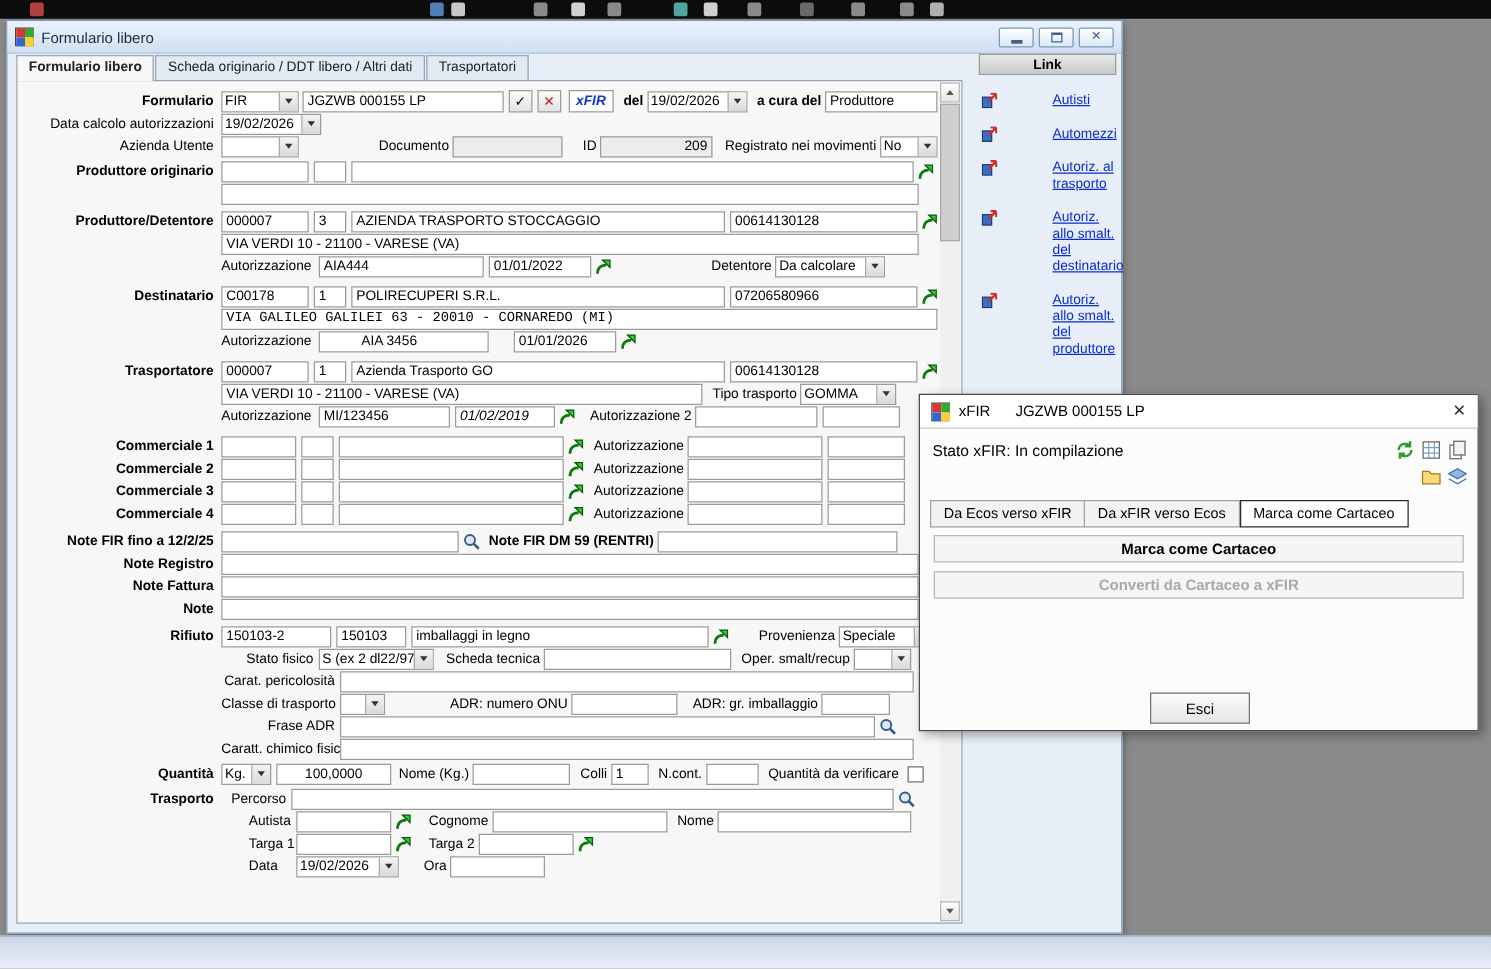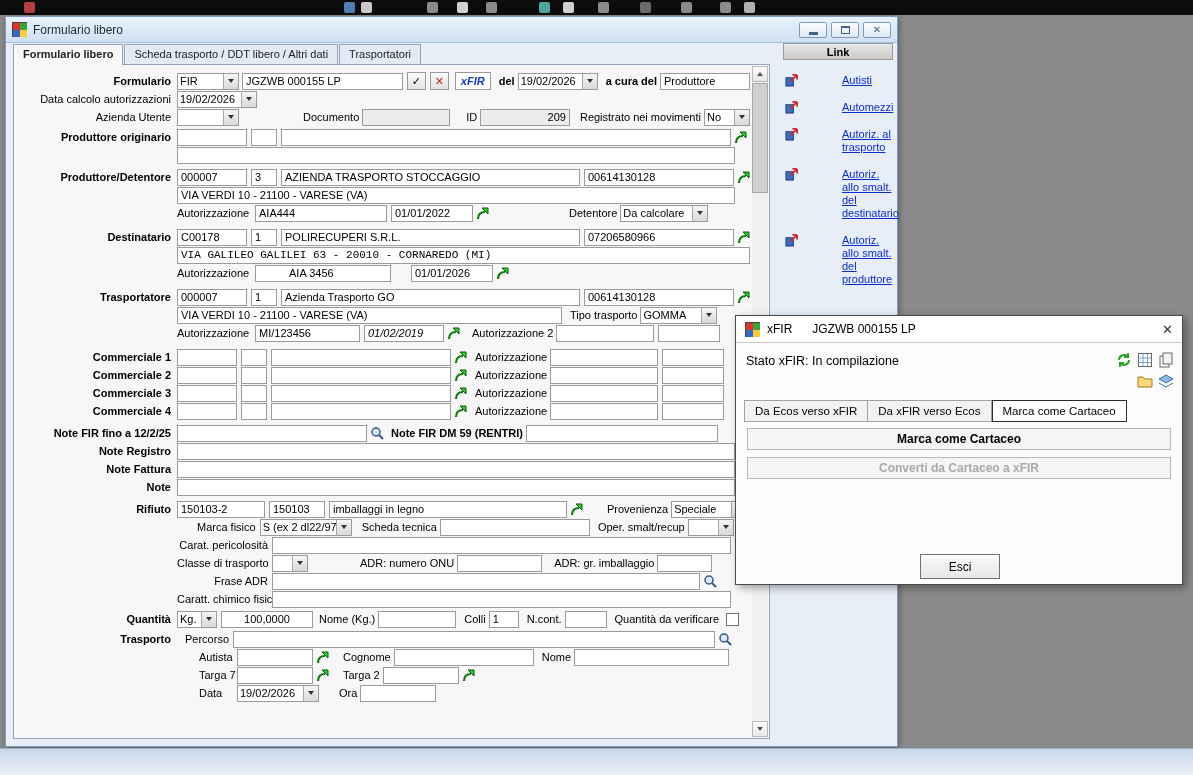--- a/index.html
+++ b/index.html
@@ -142,21 +142,21 @@
         </span>
       <span class="wbtn">
           <span class="maxglyph"></span>
         </span>
       <span class="wbtn">✕</span>
     </span>
   </div>
 
   <div class="tabs">
     <span class="tab active">Formulario libero</span>
-    <span class="tab">Scheda trasporto / DDT libero / Altri dati</span>
+    <span class="tab">Scheda originario / DDT libero / Altri dati</span>
     <span class="tab">Trasportatori</span>
   </div>
 
   <div class="panel">
     <div class="fcontent">
 
       <div class="row">
         <span class="lb b">Formulario</span>
         <div class="combo" style="width:62px">
             <span class="ct">FIR</span>
@@ -397,21 +397,21 @@
         <span class="il" style="margin-left:24px">Provenienza</span>
         <div class="combo" style="width:76px">
             <span class="ct">Speciale</span>
             <span class="cbtn">
               <span class="arr"></span>
             </span>
           </div>
       </div>
       <div class="row">
         <span class="lb"></span>
-        <span style="margin-left:20px">Marca fisico</span>
+        <span style="margin-left:20px">Stato fisico</span>
         <div class="combo" style="width:92px;margin-left:4px">
             <span class="ct">S (ex 2 dl22/97)</span>
             <span class="cbtn">
               <span class="arr"></span>
             </span>
           </div>
         <span class="il" style="margin-left:10px">Scheda tecnica</span>
         <input class="in" style="width: 150px;" value="">
         <span class="il" style="margin-left:8px">Oper. smalt/recup</span>
         <div class="combo" style="width:46px">
@@ -492,21 +492,21 @@
         <svg class="gi">
             <use href="#sym-jump"></use>
           </svg>
         <span class="il" style="margin-left:14px">Cognome</span>
         <input class="in" style="width: 140px;" value="">
         <span class="il" style="margin-left:8px">Nome</span>
         <input class="in" style="width: 155px;" value="">
       </div>
       <div class="row">
         <span class="lb"></span>
-        <span style="width:38px;margin-left:22px">Targa 7</span>
+        <span style="width:38px;margin-left:22px">Targa 1</span>
         <input class="in" style="width: 76px;" value="">
         <svg class="gi">
             <use href="#sym-jump"></use>
           </svg>
         <span class="il" style="margin-left:14px">Targa 2</span>
         <input class="in" style="width: 76px;" value="">
         <svg class="gi">
             <use href="#sym-jump"></use>
           </svg>
       </div>

